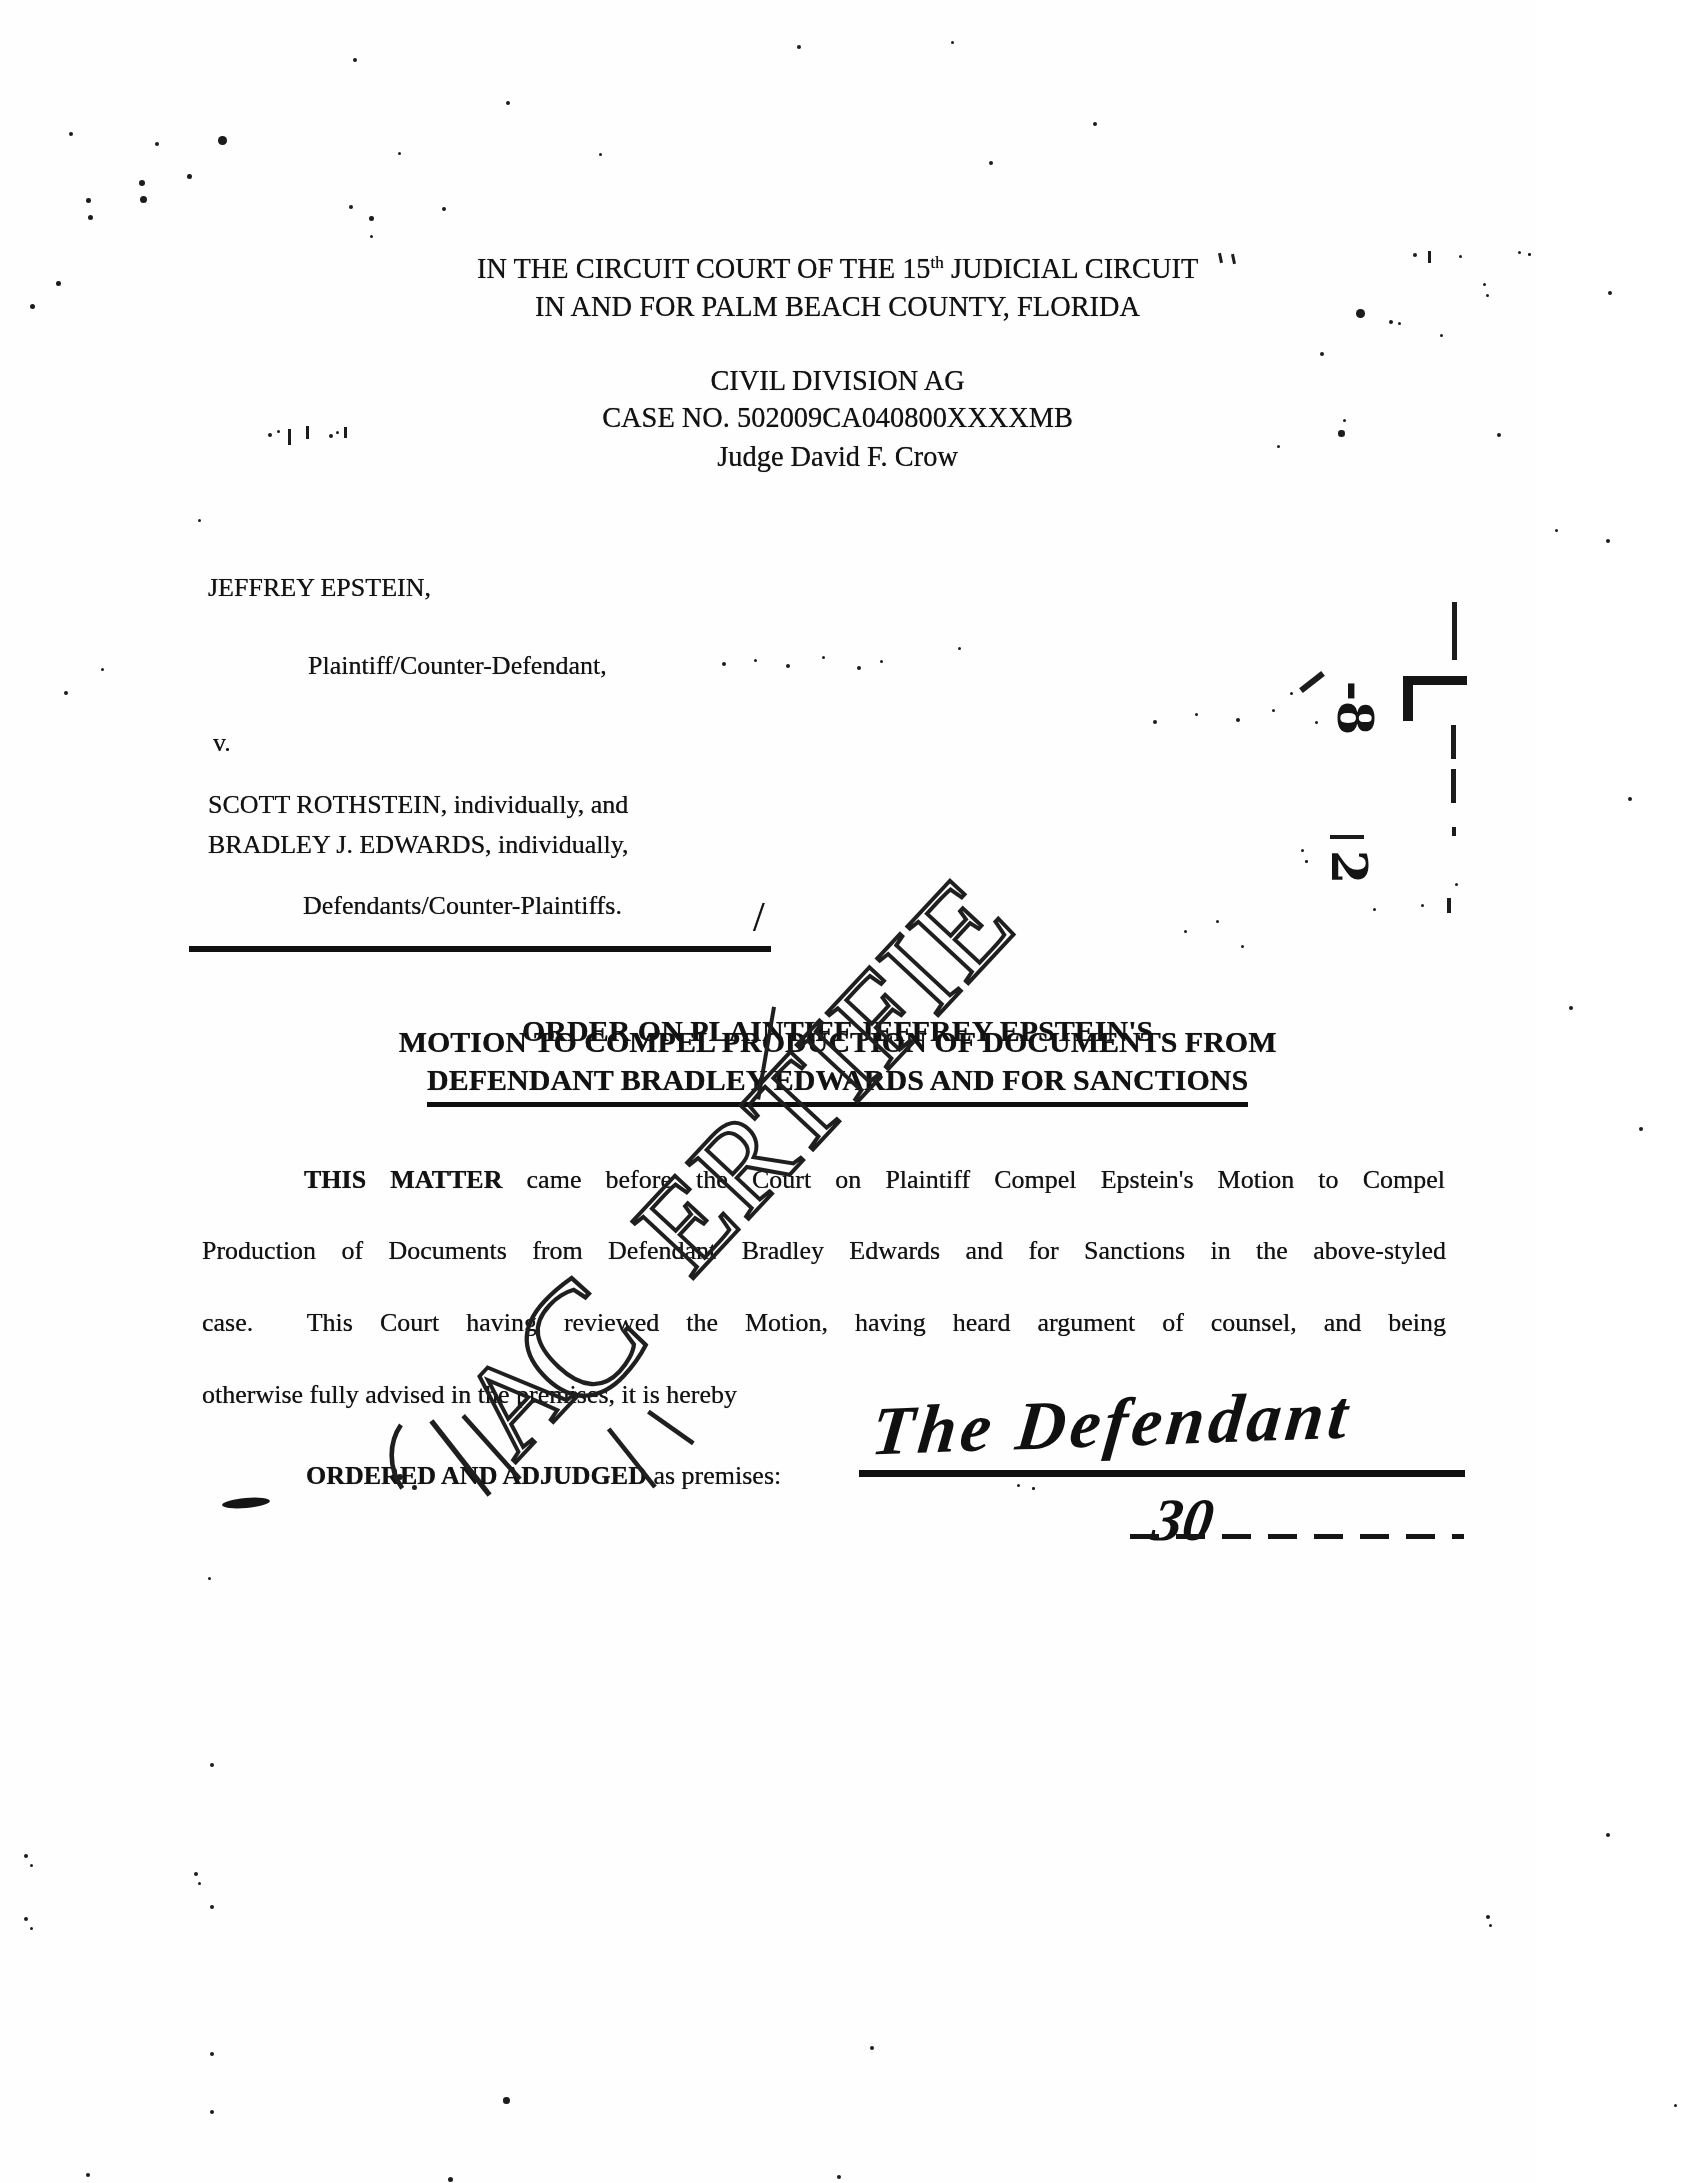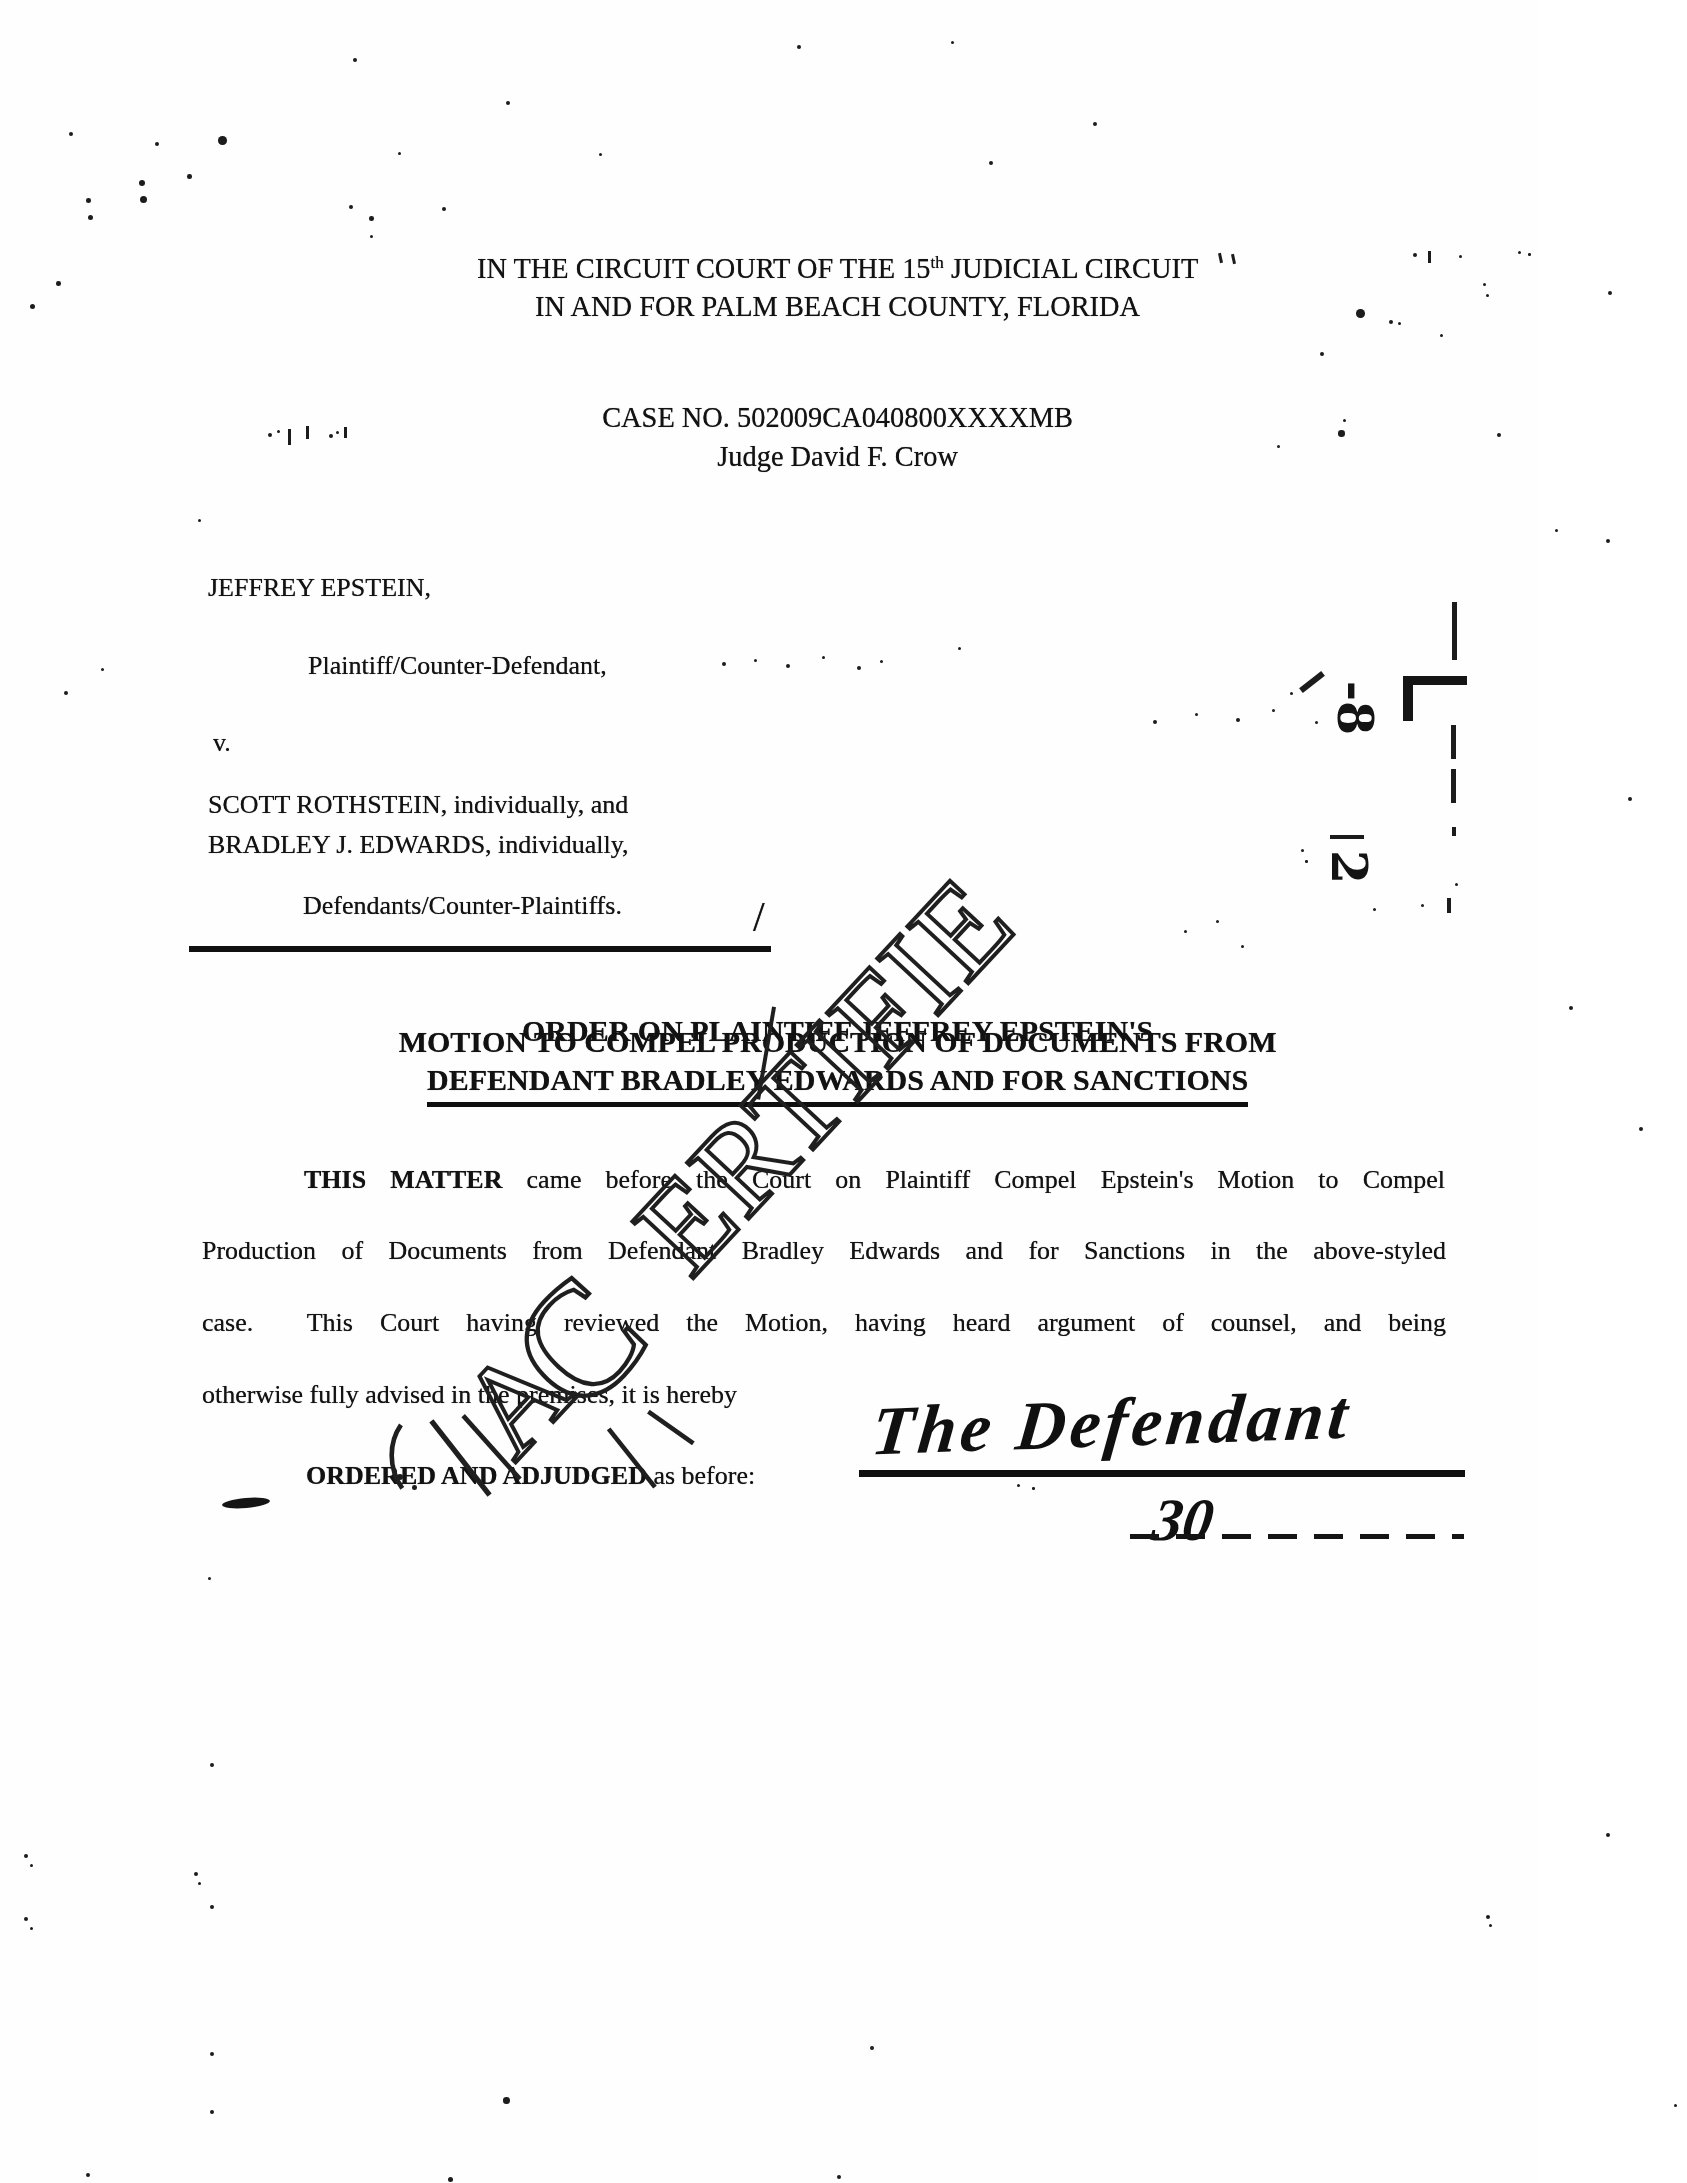--- a/index.html
+++ b/index.html
@@ -27,20 +27,21 @@
   .bar{position:absolute;background:#1c1c1c;}
   sup{font-size:60%;vertical-align:super;}
 </style>
 </head>
 <body>
 
 <div id="page">
 
   <div class="t center fs-head" style="top:253px"><span>IN THE CIRCUIT COURT OF THE 15</span><sup>th</sup><span> JUDICIAL CIRCUIT</span></div>
   <div class="t center fs-head" style="top:291px">IN AND FOR PALM BEACH COUNTY, FLORIDA</div>
+  <div class="t center fs-head" style="top:365px">CIVIL DIVISION AG</div>
   <div class="t center fs-head" style="top:402px">CASE NO. 502009CA040800XXXXMB</div>
   <div class="t center fs-head" style="top:441px">Judge David F. Crow</div>
 
   <div class="t fs-body" style="left:208px;top:541px">JEFFREY EPSTEIN,</div>
   <div class="t fs-body" style="left:308px;top:619px">Plaintiff/Counter-Defendant,</div>
   <div class="t fs-body" style="left:213px;top:696px">v.</div>
   <div class="t fs-body" style="left:208px;top:758px">SCOTT ROTHSTEIN, individually, and</div>
   <div class="t fs-body" style="left:208px;top:798px">BRADLEY J. EDWARDS, individually,</div>
   <div class="t fs-body" style="left:303px;top:859px">Defendants/Counter-Plaintiffs.</div>
 
@@ -49,21 +50,21 @@
 
   <div class="t center fs-title" style="top:1014px">ORDER ON PLAINTIFF JEFFREY EPSTEIN'S</div>
   <div class="t center fs-title" style="top:1025px">MOTION TO COMPEL PRODUCTION OF DOCUMENTS FROM</div>
   <div class="t center fs-title" style="top:1063px"><span class="uline">DEFENDANT BRADLEY EDWARDS AND FOR SANCTIONS</span></div>
 
   <div class="t fs-body just" style="left:304px;top:1133px;width:1141px"><span class="b">THIS MATTER</span><span> came before the Court on Plaintiff Compel Epstein's Motion to Compel</span></div>
   <div class="t fs-body just" style="left:202px;top:1204px;width:1244px">Production of Documents from Defendant Bradley Edwards and for Sanctions in the above-styled</div>
   <div class="t fs-body just" style="left:202px;top:1276px;width:1244px">case.  This Court having reviewed the Motion, having heard argument of counsel, and being</div>
   <div class="t fs-body" style="left:202px;top:1348px">otherwise fully advised in the premises, it is hereby</div>
 
-  <div class="t fs-body" style="left:306px;top:1429px"><span class="b">ORDERED AND ADJUDGED</span><span> as before:</span></div>
+  <div class="t fs-body" style="left:306px;top:1429px"><span class="b">ORDERED AND ADJUDGED</span><span> as premises:</span></div>
 
   <div class="hand" style="left:872px;top:1384px;font-size:69px;letter-spacing:4px;transform:rotate(-2deg) skewX(-8deg)">The Defendant</div>
   <div class="hr" style="left:859px;top:1470px;width:606px;height:7.3px"></div>
   <div class="hand" style="left:1153px;top:1486px;font-size:60px;transform:skewX(-8deg)">30</div>
   <div class="dashline" style="left:1130px;top:1534px;width:334px;height:4.6px"></div>
   <div class="smudge" style="left:222px;top:1498px;width:48px;height:10px;transform:rotate(-5deg)"></div>
 
   <div class="faxdigit" style="left:1328px;top:679px;font-size:49px;transform:rotate(90deg);transform-origin:center">-8</div>
   <div class="faxdigit" style="left:1332px;top:838px;font-size:49px;transform:rotate(90deg);transform-origin:center">2</div>
   <div class="bracket" style="left:1403px;top:676px;width:54px;height:36px"></div>

